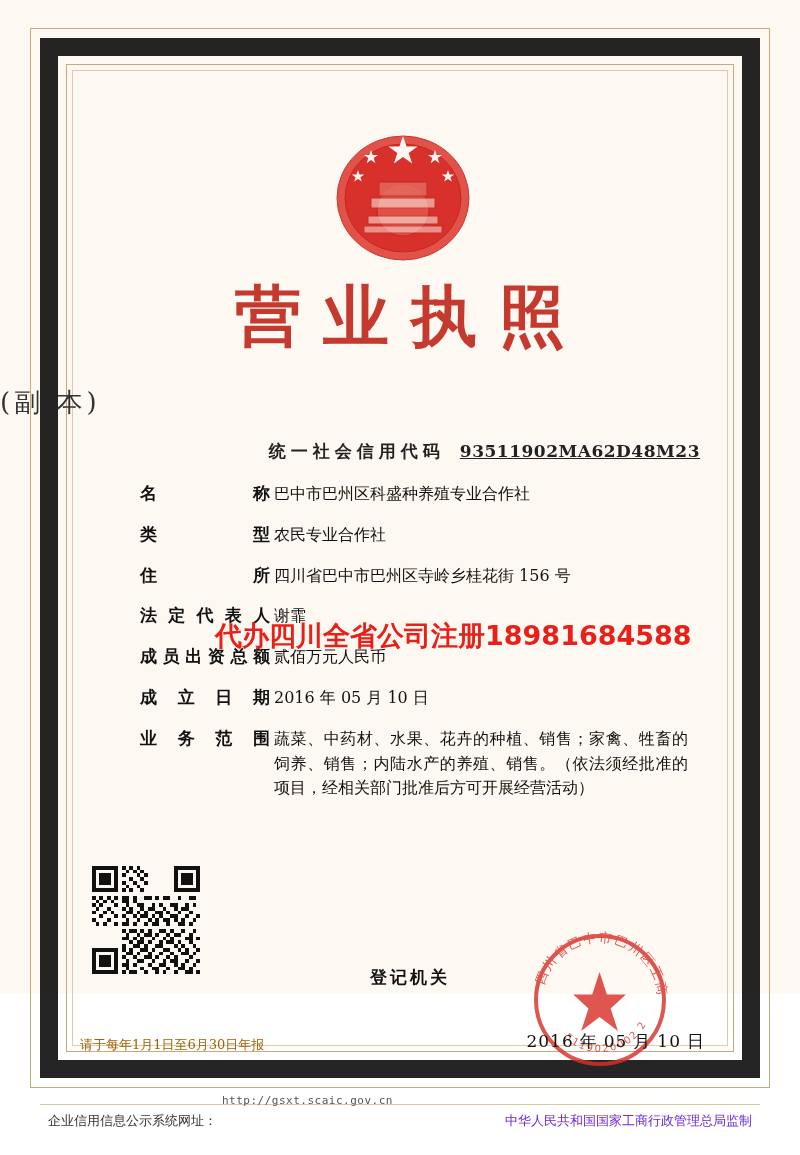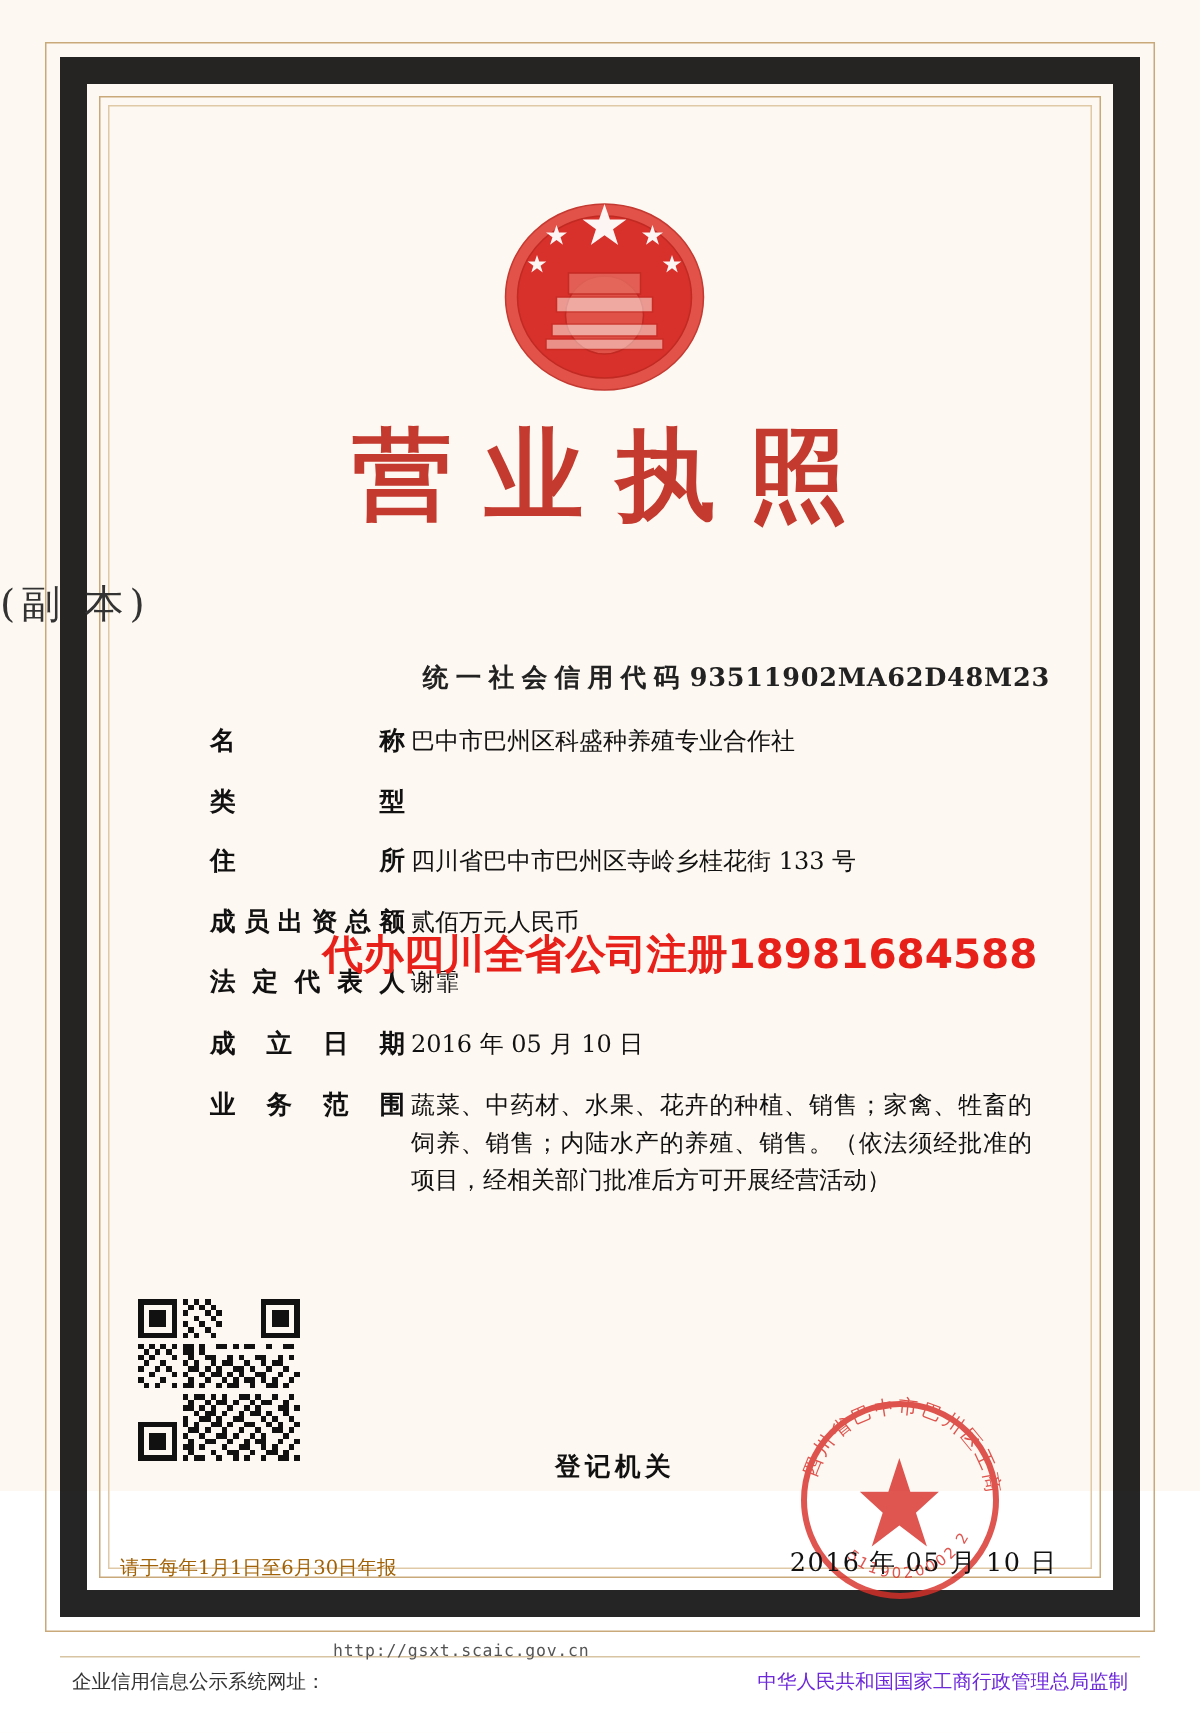--- a/index.html
+++ b/index.html
@@ -106,21 +106,21 @@
   .credit-code {
     position: absolute;
     right: 100px; top: 440px;
     font-family: "DejaVu Serif", serif;
     font-size: 17px;
     font-weight: bold;
     color: #222;
     letter-spacing: 1px;
   }
   .credit-code .lbl { letter-spacing: 5px; }
-  .credit-code .val { letter-spacing: 0.5px; margin-left: 2px; }
+  .credit-code .val { letter-spacing: 0.5px; margin-left: 15px; text-decoration: underline; }
 
   
   .fields {
     position: absolute;
     left: 128px; top: 482px;
     width: 560px;
   }
   .row {
     display: flex;
     align-items: flex-start;
@@ -275,32 +275,33 @@
     <span class="lbl">统一社会信用代码</span><span class="val">93511902MA62D48M23</span>
   </div>
 
   <div class="fields">
     <div class="row">
       <div class="label">名称</div>
       <div class="value">巴中市巴州区科盛种养殖专业合作社</div>
     </div>
     <div class="row">
       <div class="label">类型</div>
+      <div class="value">农民专业合作社</div>
     </div>
     <div class="row">
       <div class="label">住所</div>
-      <div class="value">四川省巴中市巴州区寺岭乡桂花街 133 号</div>
+      <div class="value">四川省巴中市巴州区寺岭乡桂花街 156 号</div>
+    </div>
+    <div class="row">
+      <div class="label">法定代表人</div>
+      <div class="value">谢霏</div>
     </div>
     <div class="row">
       <div class="label">成员出资总额</div>
       <div class="value">贰佰万元人民币</div>
-    </div>
-    <div class="row">
-      <div class="label">法定代表人</div>
-      <div class="value">谢霏</div>
     </div>
     <div class="row">
       <div class="label">成立日期</div>
       <div class="value">2016 年 05 月 10 日</div>
     </div>
     <div class="row scope">
       <div class="label">业务范围</div>
       <div class="value">蔬菜、中药材、水果、花卉的种植、销售；家禽、牲畜的饲养、销售；内陆水产的养殖、销售。（依法须经批准的项目，经相关部门批准后方可开展经营活动）</div>
     </div>
   </div>

